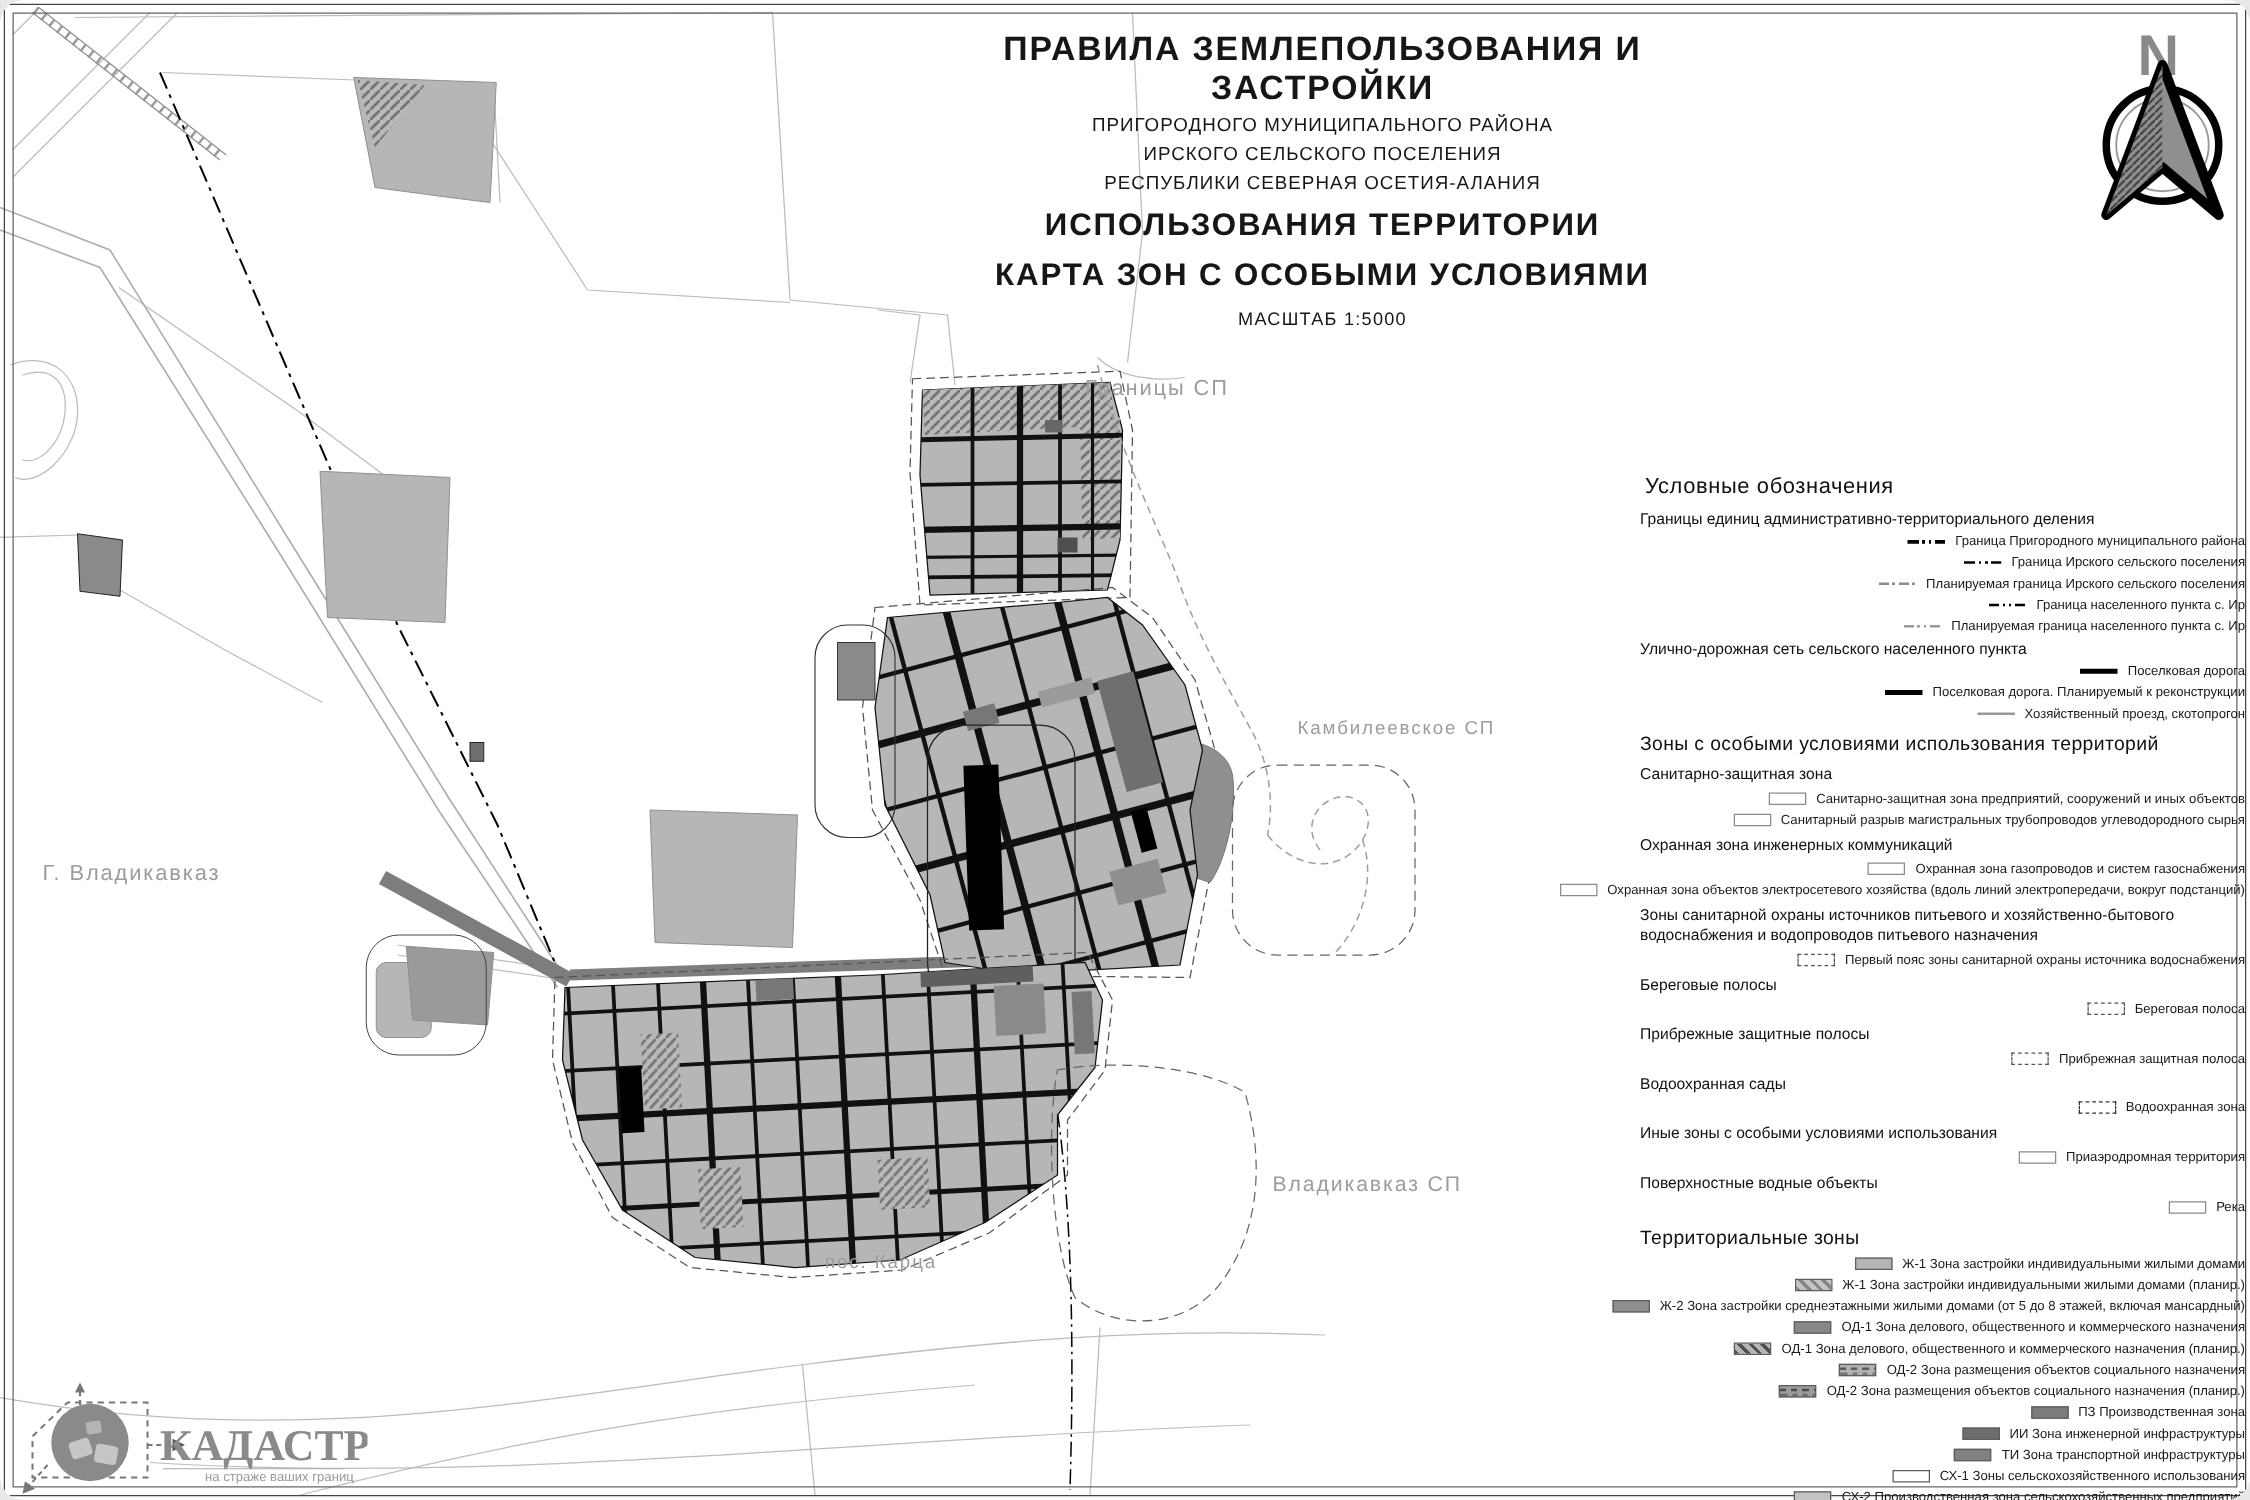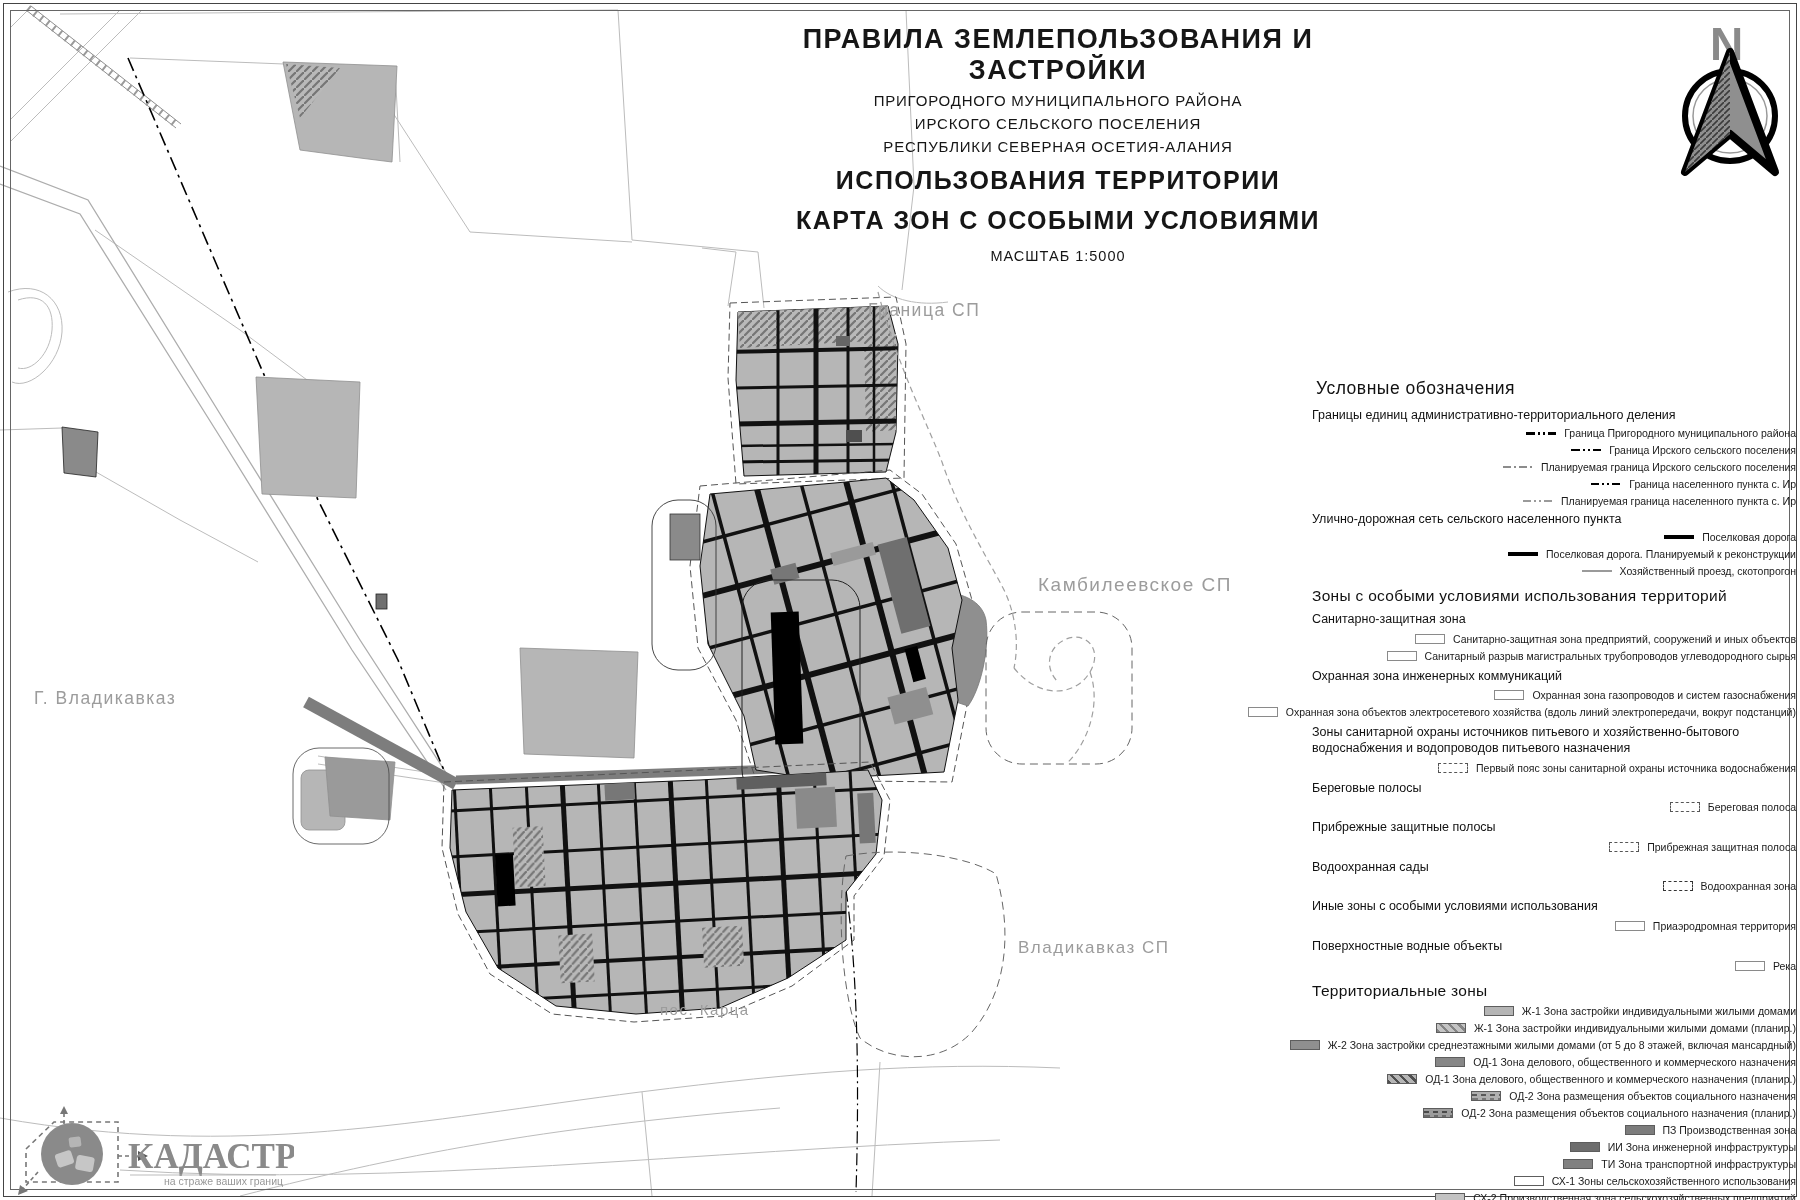--- a/index.html
+++ b/index.html
@@ -1,17 +1,17 @@
 <!DOCTYPE html>
 <html><head>
 <meta charset="utf-8">
 <style>
   html,body{margin:0;padding:0;background:#e8e8e8;}
   #page{position:relative;width:1800px;height:1200px;background:#fff;overflow:hidden;
-        font-family:"Liberation Sans",sans-serif;color:#111;}
+        font-family:"Liberation Sans",sans-serif;color:#111;border-radius:19px;}
   .frame-outer{position:absolute;inset:3px;border:1.2px solid #444;pointer-events:none;}
   .frame-inner{position:absolute;inset:10px;border:1px solid #666;pointer-events:none;}
   #map-svg{position:absolute;left:0;top:0;}
 
   
   .title-block{position:absolute;left:758px;top:24px;width:600px;text-align:center;color:#161616;}
   .tb1{font-size:27px;letter-spacing:1.5px;font-weight:600;}
   .tb-sub{font-size:15px;letter-spacing:.8px;margin-top:6px;font-weight:500;}
   .tb-map{font-size:25px;letter-spacing:1.5px;margin-top:11px;font-weight:600;}
   .tb-scale{font-size:14.5px;letter-spacing:1px;margin-top:13px;font-weight:500;}
@@ -54,21 +54,21 @@
   .s-pz{background:#7c7c7c;}
   .s-ii{background:#6d6d6d;}
   .s-ti{background:#818181;}
   .s-sx1{background:#ffffff;}
   .s-sx2{background:#c3c3c3;}
   .s-rz1{background:#b1b1b1;}
 
   
   .map-label{position:absolute;color:#9c9c9c;letter-spacing:1.5px;white-space:nowrap;}
   .ml-dachnoe{left:868px;top:300px;font-size:17.5px;}
-  .ml-kambileevskoe{left:1038px;top:574px;font-size:19px;}
+  .ml-kambileevskoe{left:1038px;top:574px;font-size:15px;}
   .ml-vladikavkaz{left:34px;top:688px;font-size:17.5px;}
   .ml-oktyabrskoe{left:1018px;top:938px;font-size:17px;}
   .ml-karca{left:660px;top:1001px;font-size:15px;}
 
   
   .logo{position:absolute;left:14px;top:1104px;width:280px;height:92px;}
 </style>
 </head>
 <body>
 
@@ -417,21 +417,21 @@
       <div class="l-item">
         <span class="l-sym s-sw s-sx2"></span>
         <span class="l-label">СХ-2 Производственная зона сельскохозяйственных предприятий</span>
       </div>
       <div class="l-item">
         <span class="l-sym s-sw s-rz1"></span>
         <span class="l-label">Р-1 Зона зеленых насаждений общего пользования (парки, скверы, бульвары, сады)</span>
       </div>
     </div>
 
-  <div class="map-label ml-dachnoe">Граница СП</div>
+  <div class="map-label ml-dachnoe">Границы СП</div>
   <div class="map-label ml-kambileevskoe">Камбилеевское СП</div>
   <div class="map-label ml-vladikavkaz">Г. Владикавказ</div>
   <div class="map-label ml-oktyabrskoe">Владикавказ СП</div>
   <div class="map-label ml-karca">пос. Карца</div>
 
   <div class="logo">
     <svg width="280" height="92" viewBox="0 0 280 92">
       <path d="M12,45 L40,18 L104,18 L104,78 L12,78 Z" fill="none" stroke="#777" stroke-width="1.6" stroke-dasharray="5 4"></path>
       <line x1="50" y1="20" x2="50" y2="8" stroke="#777" stroke-width="1.6" stroke-dasharray="4 3"></line>
       <polygon points="50,2 46,10 54,10" fill="#777"></polygon>

